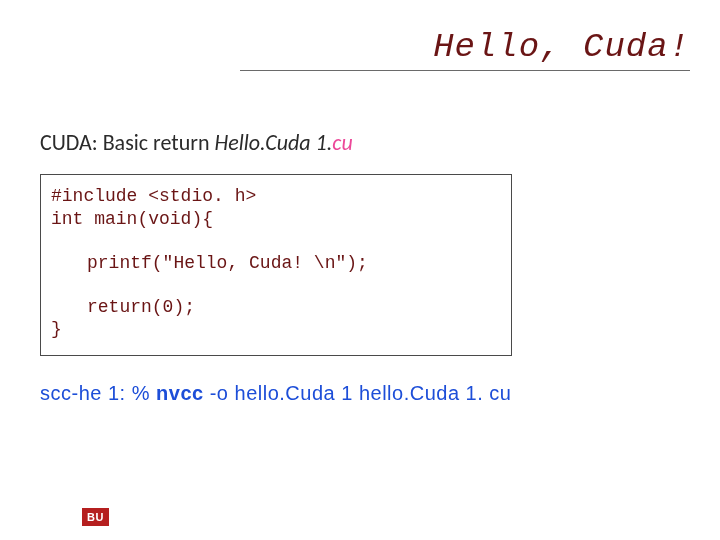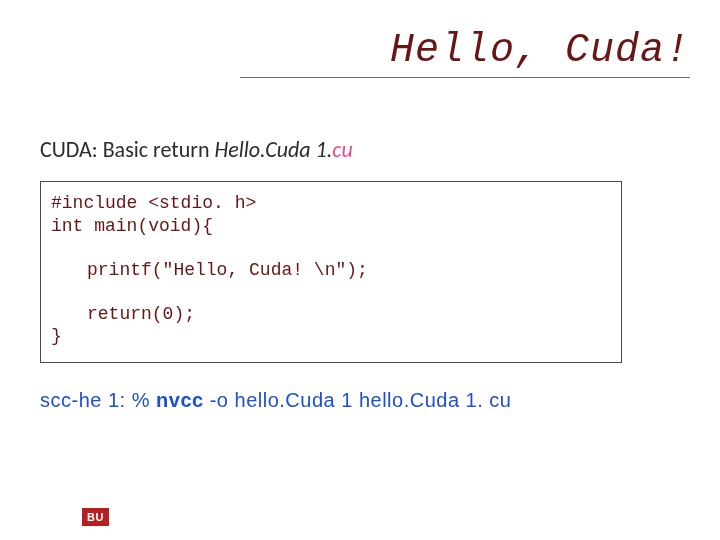--- a/index.html
+++ b/index.html
@@ -20,21 +20,21 @@
     padding: 10px 40px 0 40px;
   }
   .title-block {
     text-align: right;
     margin-right: -10px;
     margin-top: 18px;
   }
   .title {
     font-family: "Courier New", Courier, monospace;
     font-style: italic;
-    font-size: 40px;
+    font-size: 34px;
     color: #6a1515;
     letter-spacing: 1px;
     padding-bottom: 2px;
   }
   .rule {
     border: none;
     border-top: 1px solid #6a6a6a;
     margin: 2px 0 0 auto;
     width: 450px;
   }
@@ -50,21 +50,21 @@
   }
   .subtitle .ext {
     color: #ec4899;
   }
   .code-box {
     border: 1px solid #4a4a4a;
     padding: 10px 10px 14px 10px;
     font-family: "Courier New", Courier, monospace;
     font-size: 18px;
     color: #6a1515;
-    width: 582px;
+    width: 472px;
     box-sizing: border-box;
     margin-bottom: 26px;
     line-height: 1.25;
   }
   .code-box .ind1 { padding-left: 36px; display: block; }
   .code-box .blank { height: 1.2em; }
   .note {
     font-family: Calibri, "Segoe UI", Arial, sans-serif;
     font-size: 16px;
     margin-bottom: 20px;

